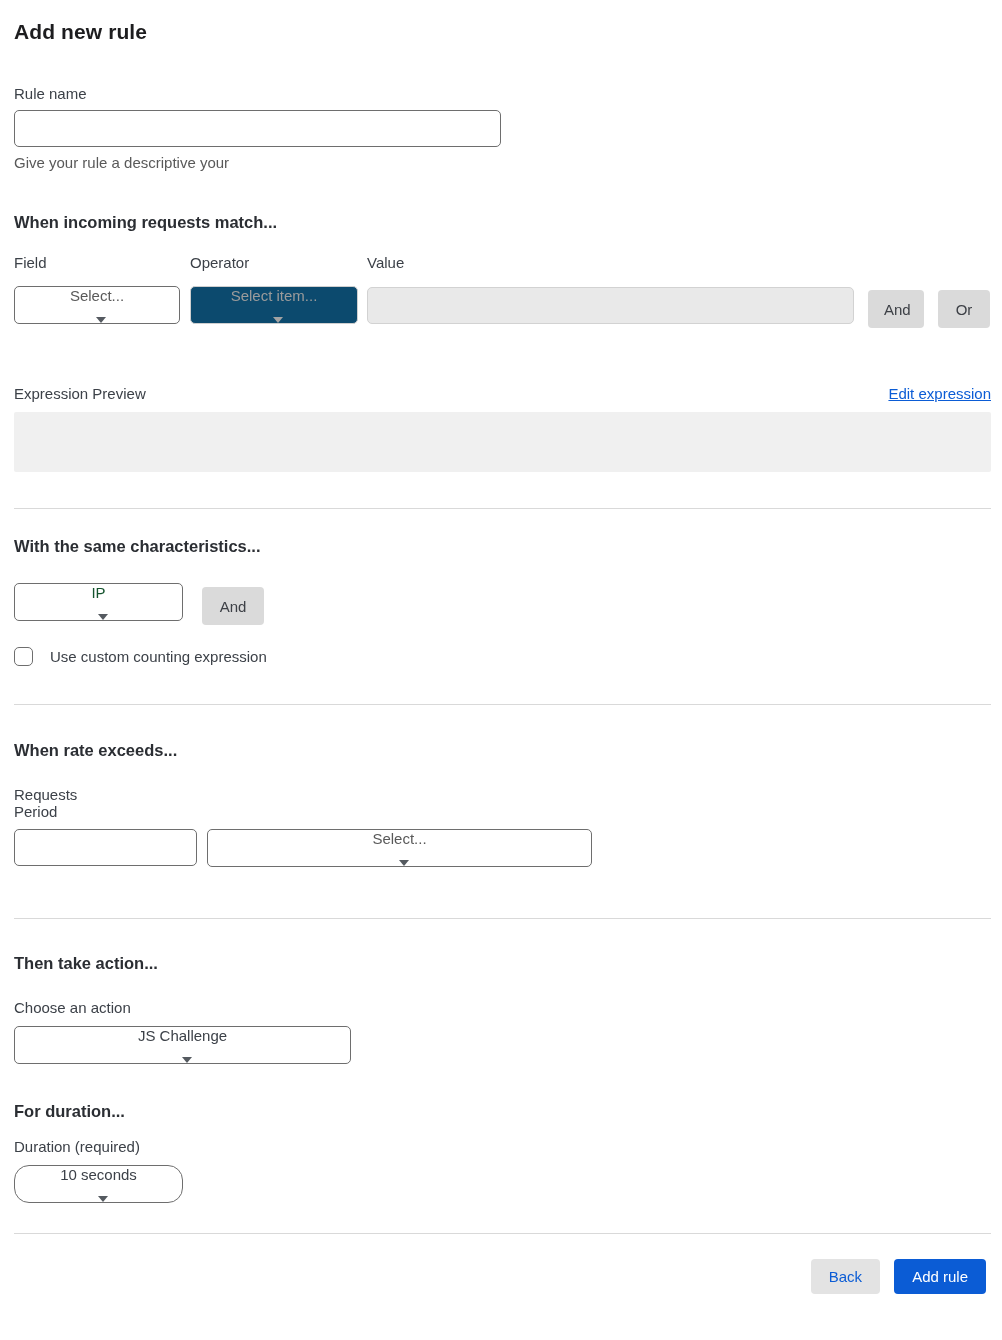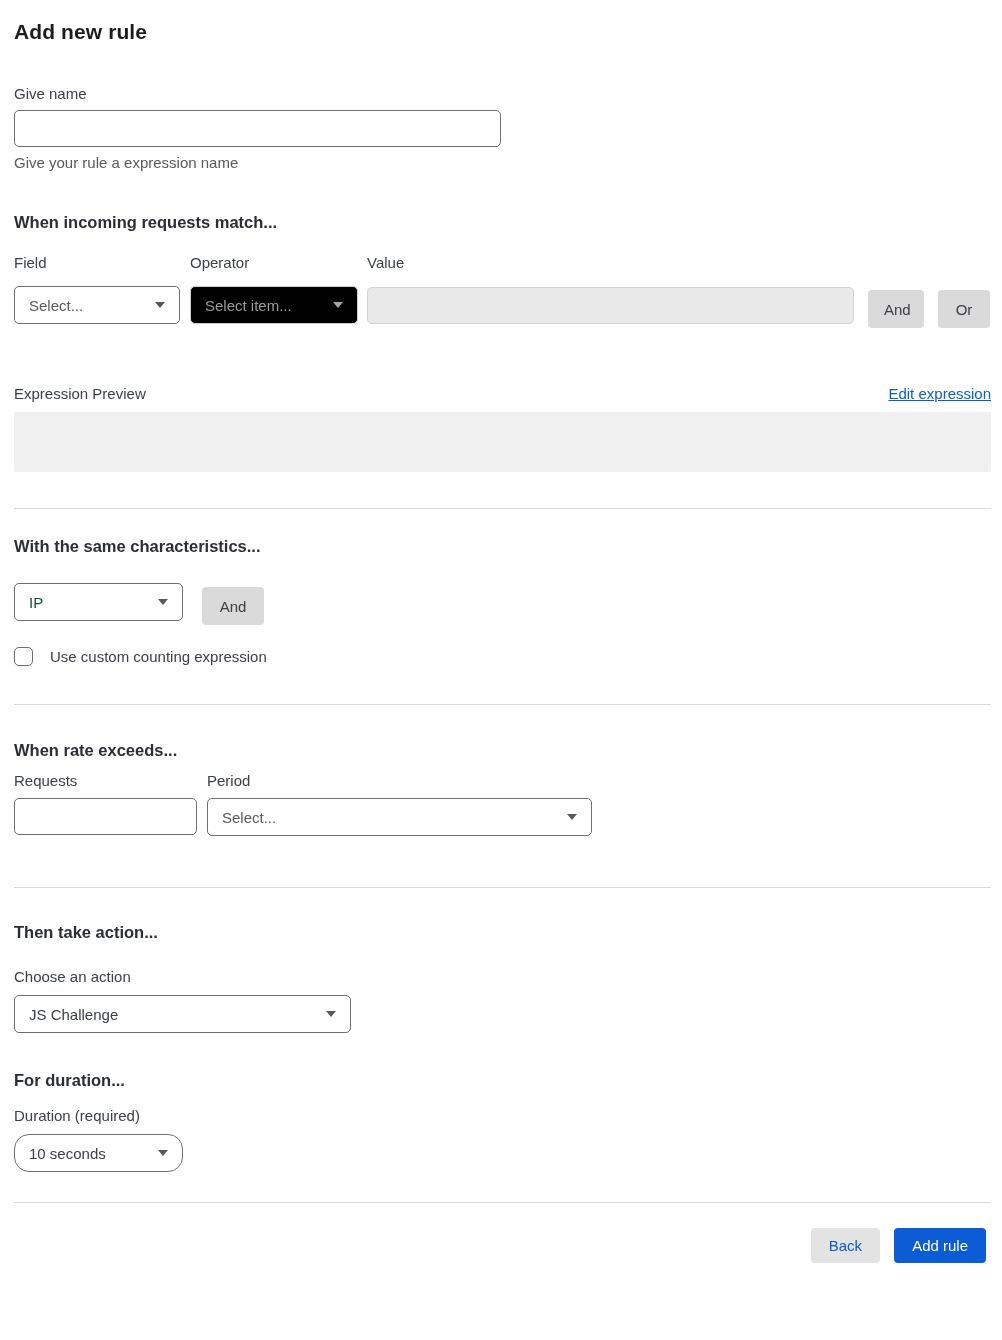--- a/index.html
+++ b/index.html
@@ -62,25 +62,26 @@
     border: 1px solid #6e6e6e;
     border-radius: 5px;
     background: #ffffff;
     display: flex;
     align-items: center;
     justify-content: space-between;
     padding: 0 14px;
     font-size: 15px;
     color: #4a4f55;
     cursor: pointer;
+    flex-direction: column;
   }
   .select-box .select-value { color: #4a4f55; }
   .select-box.placeholder .select-value { color: #595959; }
   .select-box.disabled {
-    background: #000000;
+    background: #0c4a6e;
     border-color: #cfcfcf;
     cursor: default;
   }
   .select-box.disabled .select-value { color: #9b9b9b; }
 
   .chevron {
     width: 0; height: 0;
     border-left: 5px solid transparent;
     border-right: 5px solid transparent;
     border-top: 6px solid #555a60;
@@ -180,21 +181,21 @@
     margin-top: 57px;
     display: flex;
     justify-content: space-between;
     align-items: flex-end;
   }
 
   .char-row { margin-top: 23px; align-items: center; }
   .sel-ip { width: 169px; margin-right: 19px; }
   .char-and { width: 62px; }
 
-  .rate-labels { margin-top: 12px; }
+  .rate-labels { margin-top: 26px; flex-direction: column; }
   .rate-labels .lbl-requests { width: 193px; }
   .rate-inputs { margin-top: 9px; }
   .inp-requests { width: 183px; margin-right: 10px; }
   .sel-period { width: 385px; }
 
   .sel-action { width: 337px; }
   .sel-duration { width: 169px; border-radius: 15px; }
 
   .footer-actions {
     margin-top: 25px;
@@ -206,23 +207,23 @@
   }
 </style>
 </head>
 <body>
 
 <div class="container">
 
   <h1 class="page-title">Add new rule</h1>
 
   <div style="margin-top:41px;">
-    <div class="field-label">Give name</div>
+    <div class="field-label">Rule name</div>
     <input class="text-input" style="width: 487px; margin-top: 8px;" type="text" value="">
-    <div class="helper-text">Give your rule a expression name</div>
+    <div class="helper-text">Give your rule a descriptive your</div>
   </div>
 
   <div style="margin-top:42px;">
     <div class="section-heading">When incoming requests match...</div>
 
     <div class="row match-labels">
       <div class="field-label lbl-field">Field</div>
       <div class="field-label lbl-operator">Operator</div>
       <div class="field-label">Value</div>
     </div>

